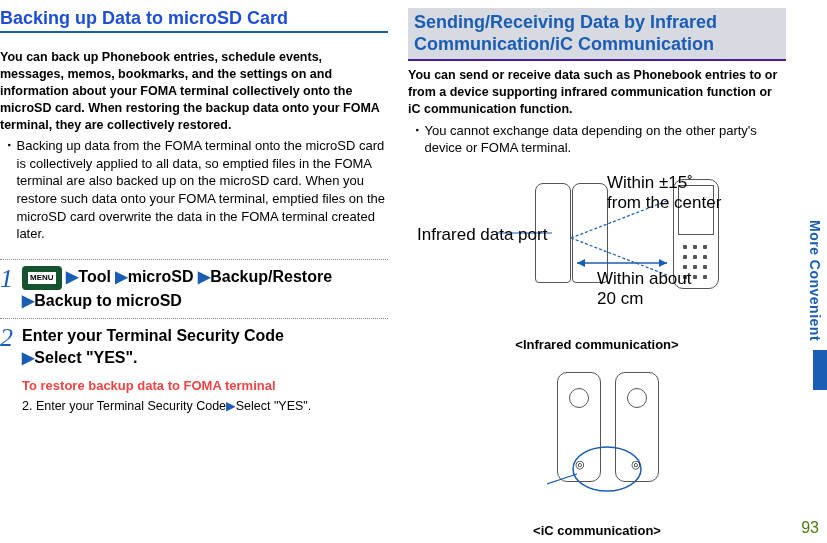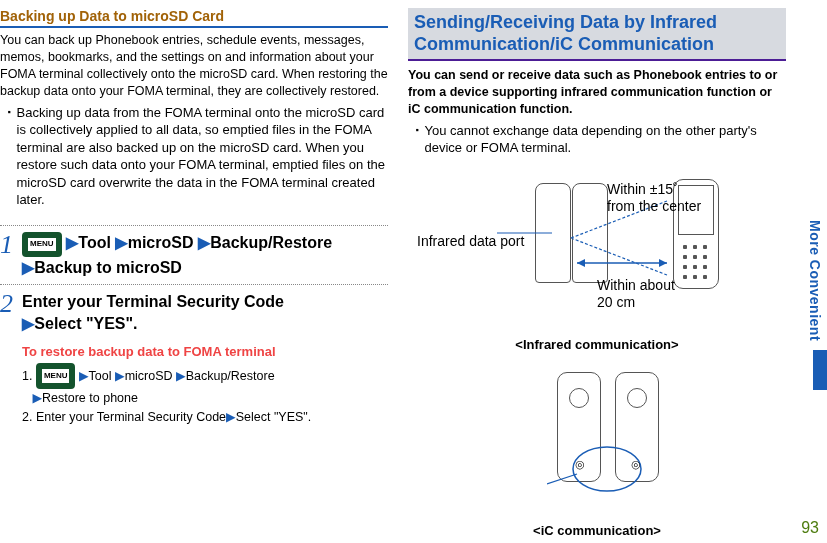--- a/index.html
+++ b/index.html
@@ -49,39 +49,39 @@
   }
   .page-num {
     position: absolute;
     right: 8px;
     bottom: 6px;
     font-size: 16px;
     color: #4d7c0f;
   }
 
   h1.sec-blue {
-    color: #a16207;
-    font-size: 14px;
+    color: #1d4ed8;
+    font-size: 18px;
     font-weight: bold;
     border-bottom: 2px solid #1a5db5;
     padding-bottom: 2px;
-    margin-bottom: 4px;
+    margin-bottom: 16px;
   }
   h1.sec-gray {
     color: #1a5db5;
     background: #d7dae0;
     font-size: 18px;
     font-weight: bold;
     padding: 4px 6px;
     margin-bottom: 6px;
     border-bottom: 2px solid #4c1d95;
     line-height: 1.2;
   }
   .intro {
-    font-weight: normal;
+    font-weight: bold;
     font-size: 12.5px;
     line-height: 1.35;
     margin-bottom: 4px;
   }
   .bullet {
     display: flex;
     font-size: 13px;
     line-height: 1.35;
     margin: 2px 0 16px 6px;
   }
@@ -152,23 +152,22 @@
     background: #fff;
   }
   .cap {
     text-align: center;
     font-size: 13px;
     font-weight: bold;
     margin-top: 4px;
   }
   .label-txt {
     position: absolute;
-    font-size: 14px;
+    font-size: 17px;
     line-height: 1.2;
-    margin-top: 8px;
   }
   .arrow {
     position: absolute;
   }
   .keypad-dot { position:absolute; width:4px; height:4px; background:#555; border-radius:1px; }
 </style>
 </head>
 <body>
 
 <div class="page">
@@ -194,27 +193,20 @@
     <hr class="dotrule">
 
     <div class="step">
       <div class="stepnum">2</div>
       <div class="stepbody">
         <span>Enter your Terminal Security Code</span><br>
         <span class="chev">▶</span><span>Select "YES".</span>
       </div>
     </div>
     <div class="sub-blue">To restore backup data to FOMA terminal</div>
-    <div class="substep">
-      1. <span class="menukey">MENU</span>
-      <span class="chev">▶</span><span>Tool</span>
-      <span class="chev">▶</span><span>microSD</span>
-      <span class="chev">▶</span><span>Backup/Restore</span><br>
-      &nbsp;&nbsp;&nbsp;<span class="chev">▶</span><span>Restore to phone</span>
-    </div>
     <div class="substep">
       2. <span>Enter your Terminal Security Code</span><span class="chev">▶</span><span>Select "YES".</span>
     </div>
   </div>
 
   <div class="col col-right">
     <h1 class="sec-gray">Sending/Receiving Data by Infrared Communication/iC Communication</h1>
     <p class="intro" style="font-weight:bold">You can send or receive data such as Phonebook entries to or from a device supporting infrared communication function or iC communication function.</p>
     <div class="bullet">
         <span>You cannot exchange data depending on the other party's device or FOMA terminal.</span>

